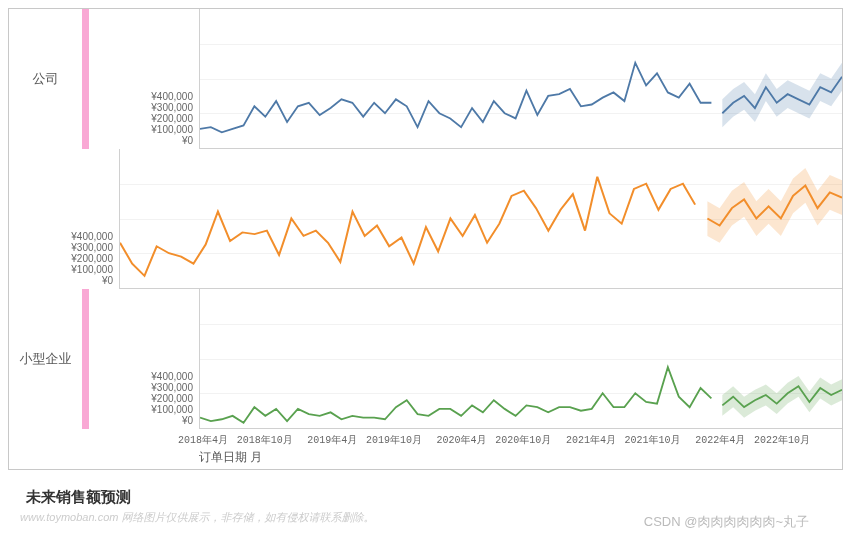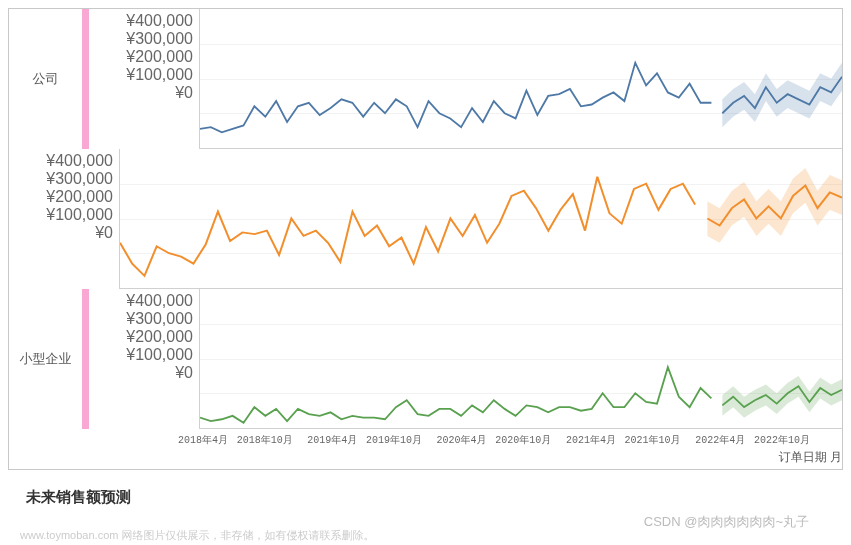--- a/index.html
+++ b/index.html
@@ -2,32 +2,32 @@
 <html><head>
 <meta charset="utf-8">
 <style>
   * { box-sizing: border-box; margin: 0; padding: 0; }
   body { font-family: "Microsoft YaHei", sans-serif; background: #fff; width: 851px; height: 545px; position: relative; }
   .outer { border: 1px solid #c8c8c8; margin: 8px; }
   .title { font-size: 18px; font-weight: normal; color: #444; padding: 8px 12px; border-bottom: 1px solid #c8c8c8; }
   .chart-wrap { position: relative; width: 100%; height: 460px; }
   .panel { display: flex; height: 140px; }
   .panel-label { width: 80px; display: flex; align-items: center; justify-content: center; font-size: 13px; color: #555; border-right: 7px solid #f9a8d4; }
-  .panel-axis { width: 110px; display: flex; flex-direction: column; justify-content: flex-start; align-items: flex-end; padding: 3px 6px 3px 0; font-size: 16px; color: #666; }
+  .panel-axis { width: 110px; display: flex; flex-direction: column; justify-content: flex-end; align-items: flex-end; padding: 3px 6px 3px 0; font-size: 10px; color: #666; }
   .panel-plot { flex: 1; position: relative; border-left: 1px solid #d0d0d0; border-bottom: 1px solid #d0d0d0; }
   .panel:last-child .panel-plot { border-bottom: 1px solid #d0d0d0; }
   .gridline { position: absolute; left: 0; right: 0; height: 1px; background: #f2f2f2; }
   svg.series { position: absolute; top: 0; left: 0; width: 100%; height: 100%; }
   .x-axis { display: flex; margin-left: 190px; font-family: Liberation Mono, monospace; }
   .x-ticks { flex: 1; display: flex; justify-content: space-between; font-size: 10px; color: #666; padding: 4px 4px 0 4px; }
   .x-ticks span { transform: translateX(-50%); white-space: nowrap; }
-  .x-label { text-align: right; font-size: 12px; color: #555; padding: 2px 0 6px 0; margin-left: 190px; }
+  .x-label { text-align: left; font-size: 12px; color: #555; padding: 2px 0 6px 0; margin-left: 190px; }
   .bottom-title { font-size: 15px; font-weight: bold; color: #333; padding: 10px 0 4px 26px; }
   .watermark1 { position: absolute; right: 42px; bottom: 14px; font-size: 13px; color: #bbb; margin-left: 40px; }
-  .watermark2 { position: absolute; left: 20px; bottom: 2px; font-size: 11px; color: #ccc; }
+  .watermark2 { position: absolute; left: 20px; bottom: 20px; font-size: 11px; color: #ccc; font-style: italic; }
 </style>
 </head>
 <body>
 
 <div class="outer">
   <div class="chart-wrap">
     <div id="panels">
         <div class="panel">
           <div class="panel-label">公司</div>
           <div class="panel-axis">

